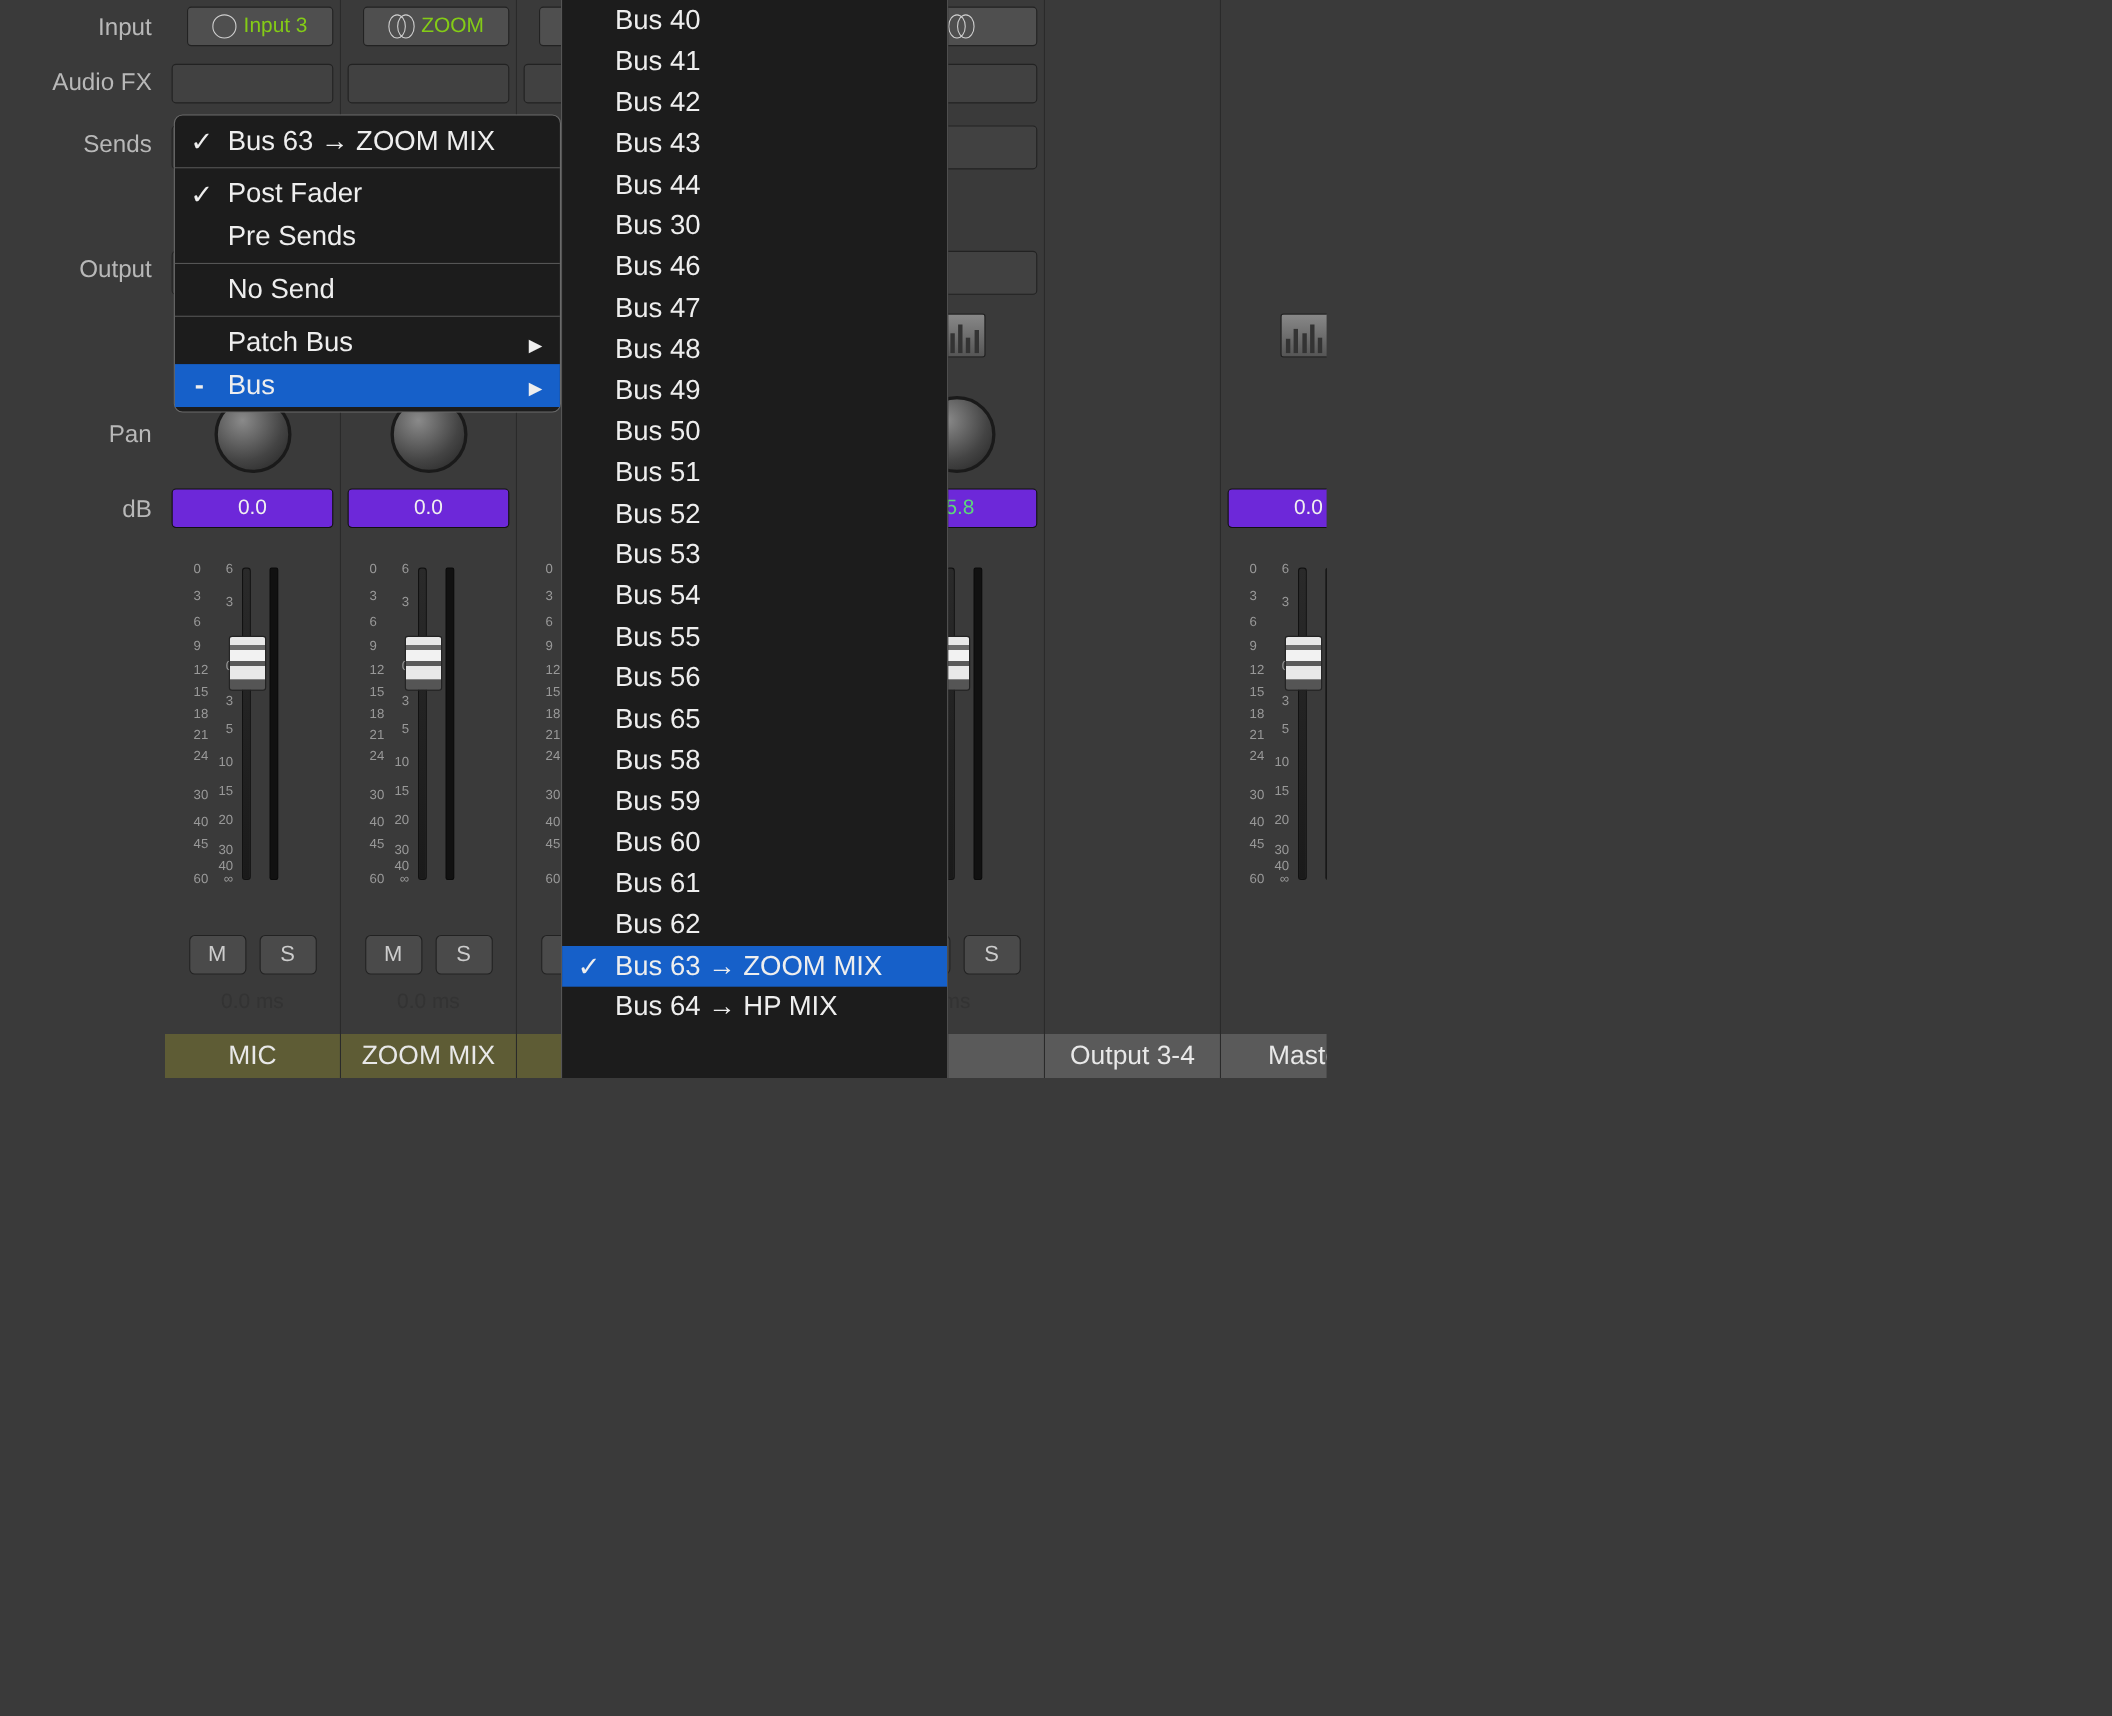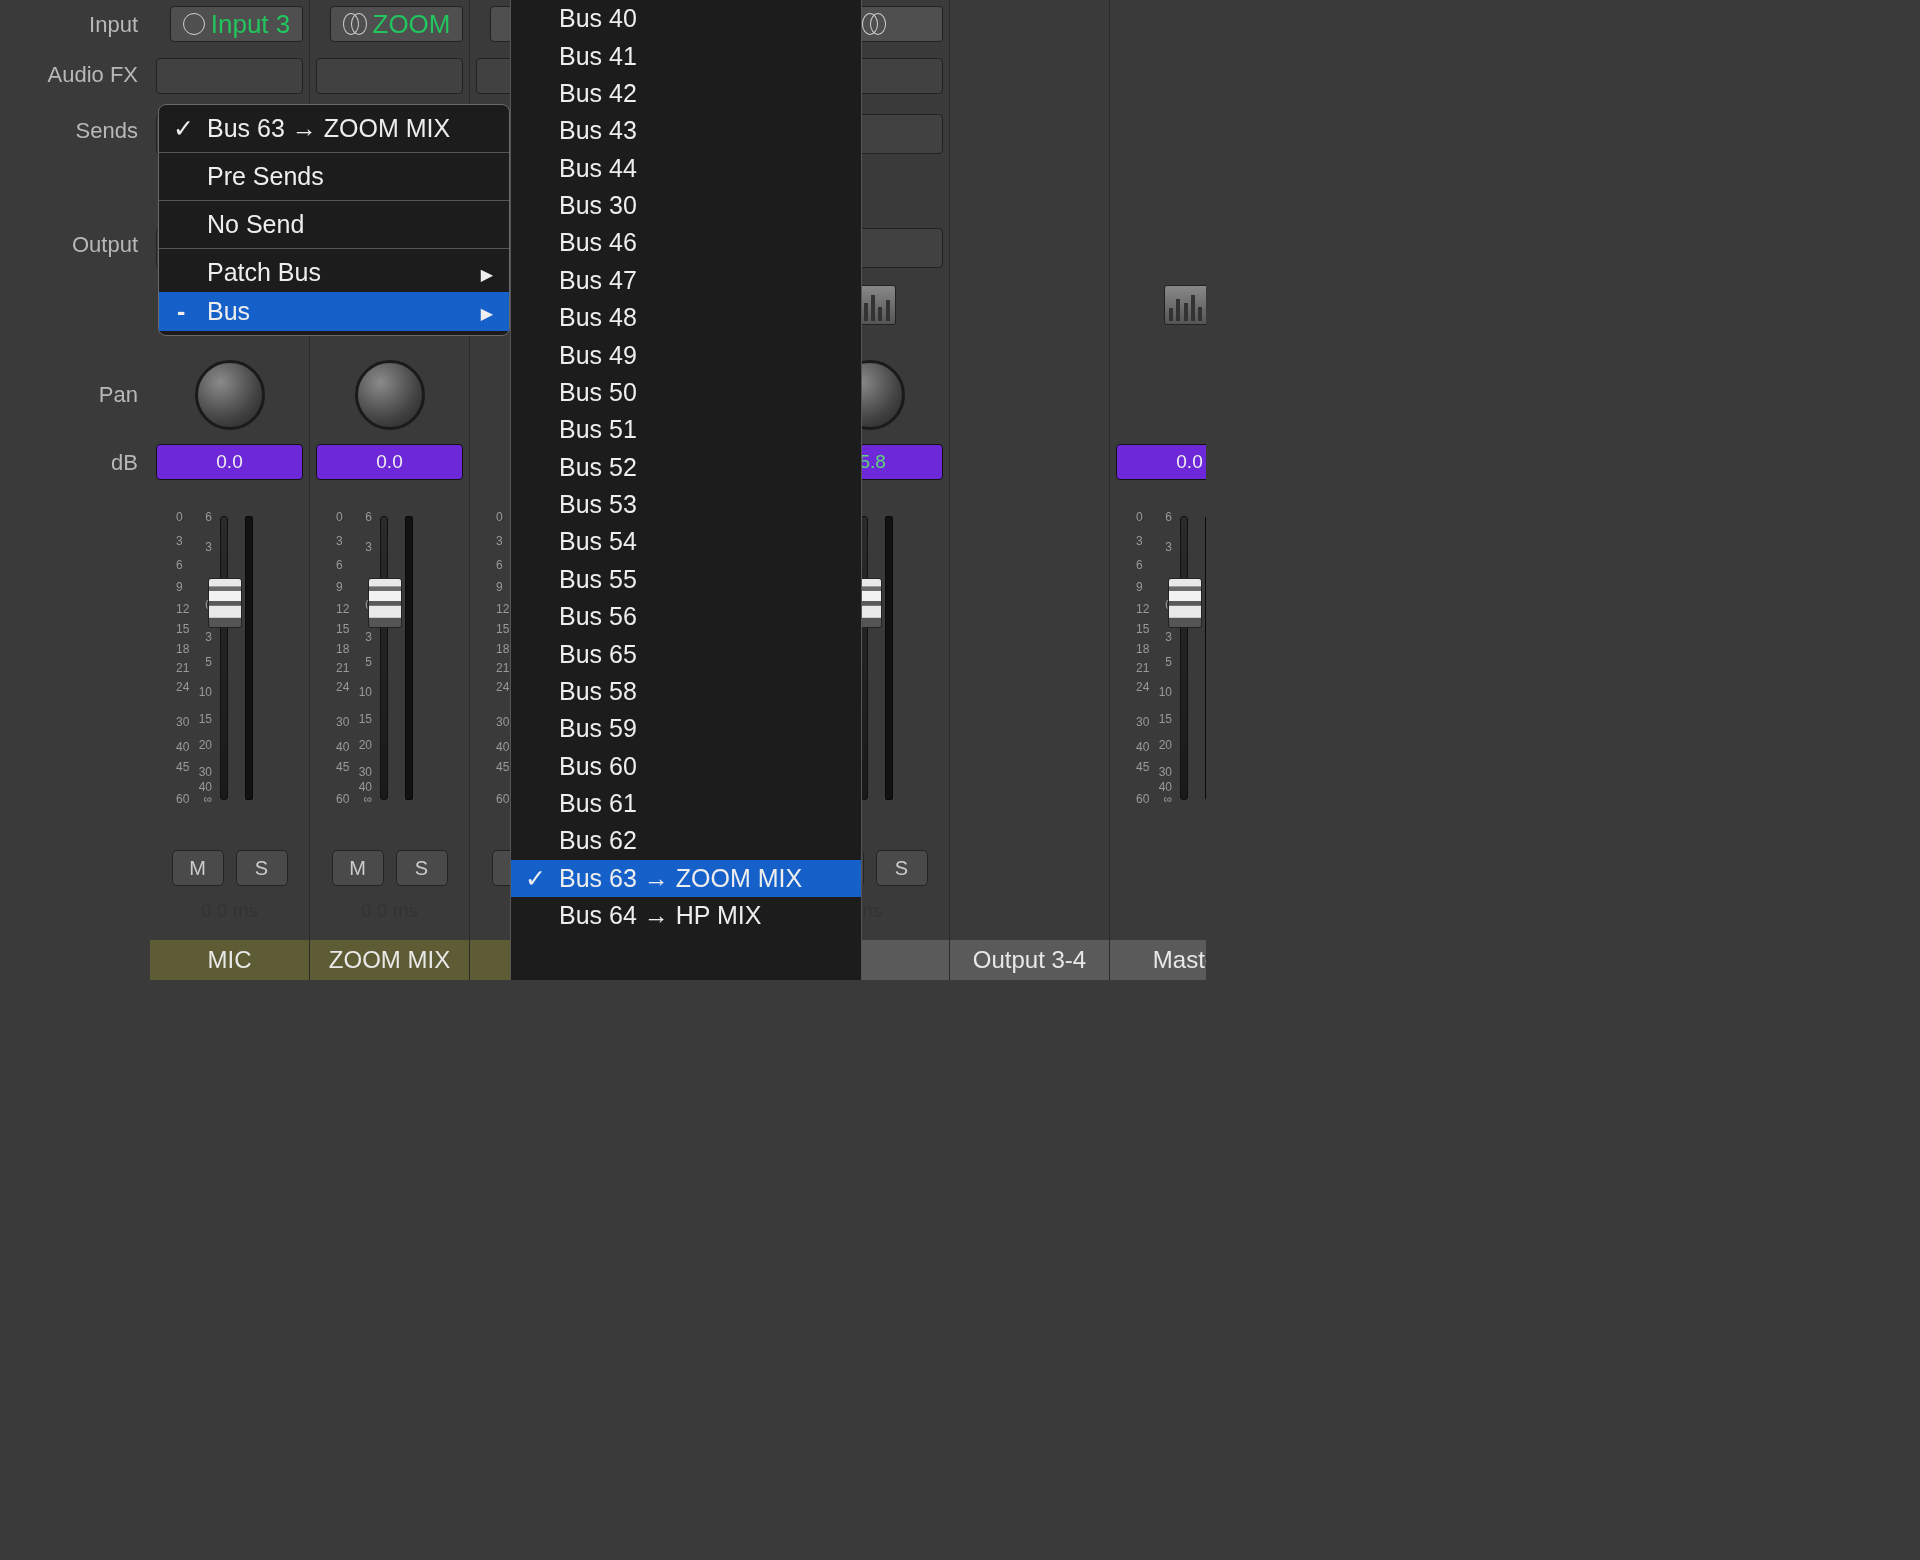--- a/index.html
+++ b/index.html
@@ -46,22 +46,22 @@
     left: 6px;
     right: 6px;
     height: 36px;
     background: #4f4f4f;
     border: 1px solid #222;
     border-radius: 4px;
     display: flex;
     align-items: center;
     justify-content: center;
     gap: 6px;
-    color: #22c55e;
-    font-size: 26px;
+    color: #84cc16;
+    font-size: 19px;
     margin-left: 14px;
   }
   .format-icon {
     width: 22px;
     height: 22px;
     border: 1.6px solid #cfcfcf;
     border-radius: 50%;
   }
   .format-stereo { display: inline-flex; gap: 1px; }
   .format-stereo .c {
@@ -570,20 +570,21 @@
           <div class="tick" style="top: 282px;">60</div>
         </div>
       </div>
       <div class="name-strip name-gray">Master</div>
     </div>
   </div>
 
 <div class="menu1">
   <div class="mi check">Bus 63 → ZOOM MIX</div>
   <div class="sep"></div>
+  <div class="mi check">Post Fader</div>
   <div class="mi">Pre Sends</div>
   <div class="sep"></div>
   <div class="mi">No Send</div>
   <div class="sep"></div>
   <div class="mi sub">Patch Bus</div>
   <div class="mi sub highlight dash">Bus</div>
 </div>
 
 <div class="menu2" id="menu2">
     <div class="mi">Bus 40</div>

